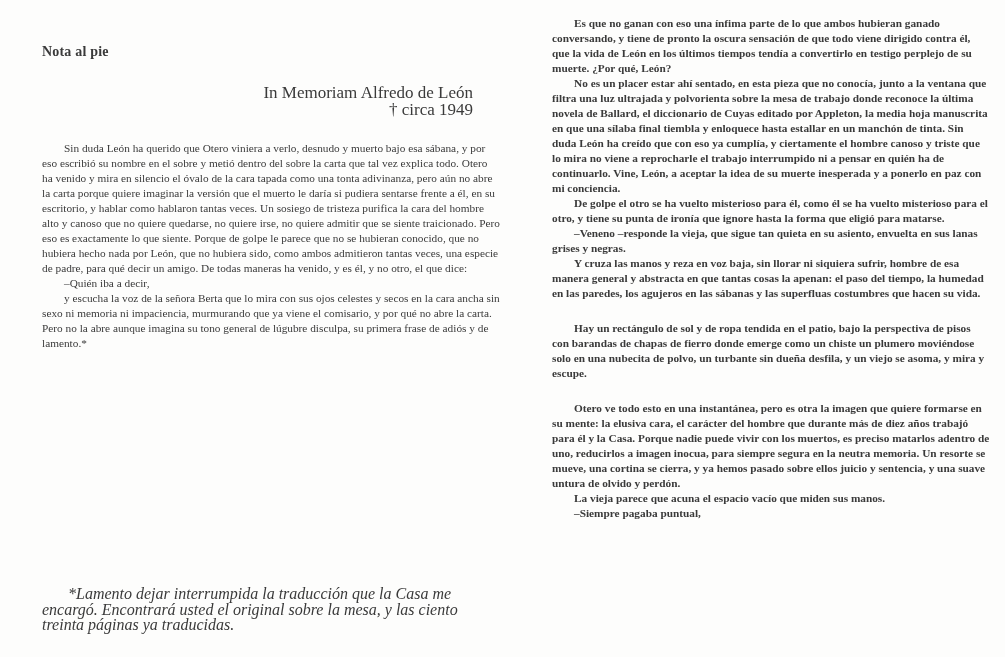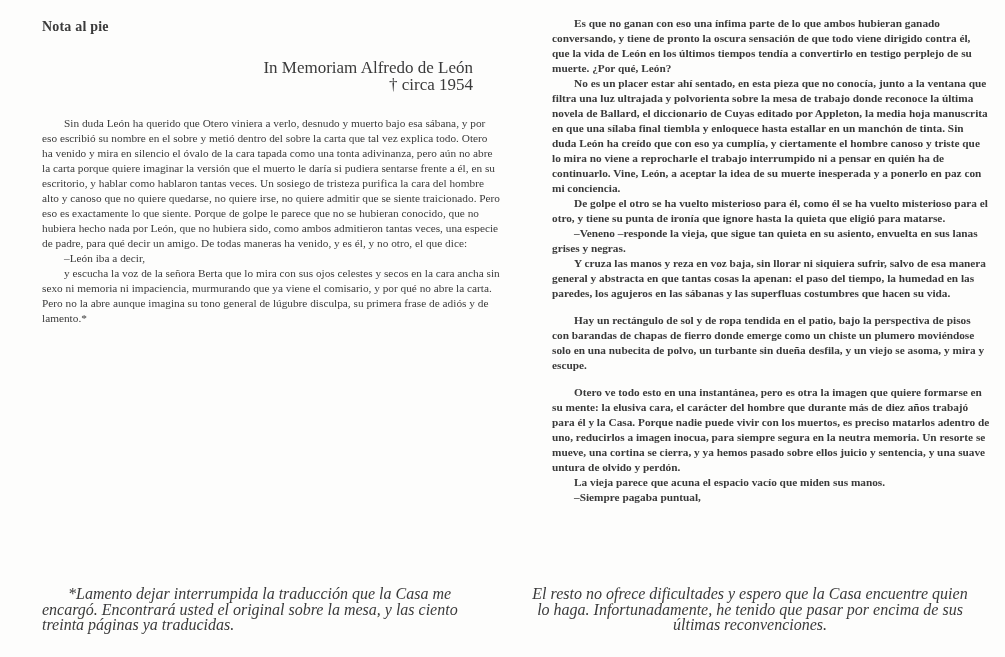--- a/index.html
+++ b/index.html
@@ -17,21 +17,21 @@
   }
   .page {
     position: absolute;
     inset: 0;
   }
   .col {
     position: absolute;
   }
   .col-left {
     left: 42px;
-    top: 19px;
+    top: 44px;
     width: 458px;
   }
   .col-right {
     left: 552px;
     top: 16px;
     width: 438px;
     font-weight: bold;
   }
   .title {
     margin: 0;
@@ -50,21 +50,21 @@
     margin: 0;
     font-size: 11.3px;
     line-height: 15px;
     text-indent: 22px;
     text-align: left;
   }
   .col-left .body-text {
     margin-top: 23px;
   }
   .body-text p.spaced {
-    margin-top: 12px;
+    margin-top: 20px;
   }
   .footnote {
     position: absolute;
     top: 586px;
     font-style: italic;
     font-size: 16px;
     line-height: 15.5px;
   }
   .footnote-left {
     left: 42px;
@@ -80,40 +80,39 @@
 </head>
 <body>
 
 <div class="page">
 
   <div class="col col-left">
     <h1 class="title">Nota al pie</h1>
 
     <div class="dedication">
       <div>In Memoriam Alfredo de León</div>
-      <div>† circa 1954</div>
+      <div>† circa 1949</div>
     </div>
 
     <div class="body-text">
       <p>Sin duda León ha querido que Otero viniera a verlo, desnudo y muerto bajo esa sábana, y por eso escribió su nombre en el sobre y metió dentro del sobre la carta que tal vez explica todo. Otero ha venido y mira en silencio el óvalo de la cara tapada como una tonta adivinanza, pero aún no abre la carta porque quiere imaginar la versión que el muerto le daría si pudiera sentarse frente a él, en su escritorio, y hablar como hablaron tantas veces. Un sosiego de tristeza purifica la cara del hombre alto y canoso que no quiere quedarse, no quiere irse, no quiere admitir que se siente traicionado. Pero eso es exactamente lo que siente. Porque de golpe le parece que no se hubieran conocido, que no hubiera hecho nada por León, que no hubiera sido, como ambos admitieron tantas veces, una especie de padre, para qué decir un amigo. De todas maneras ha venido, y es él, y no otro, el que dice:</p>
-      <p>–León iba a decir,</p>
+      <p>–Quién iba a decir,</p>
       <p>y escucha la voz de la señora Berta que lo mira con sus ojos celestes y secos en la cara ancha sin sexo ni memoria ni impaciencia, murmurando que ya viene el comisario, y por qué no abre la carta. Pero no la abre aunque imagina su tono general de lúgubre disculpa, su primera frase de adiós y de lamento.*</p>
     </div>
   </div>
 
   <div class="col col-right">
     <div class="body-text">
       <p>Es que no ganan con eso una ínfima parte de lo que ambos hubieran ganado conversando, y tiene de pronto la oscura sensación de que todo viene dirigido contra él, que la vida de León en los últimos tiempos tendía a convertirlo en testigo perplejo de su muerte. ¿Por qué, León?</p>
       <p>No es un placer estar ahí sentado, en esta pieza que no conocía, junto a la ventana que filtra una luz ultrajada y polvorienta sobre la mesa de trabajo donde reconoce la última novela de Ballard, el diccionario de Cuyas editado por Appleton, la media hoja manuscrita en que una sílaba final tiembla y enloquece hasta estallar en un manchón de tinta. Sin duda León ha creído que con eso ya cumplía, y ciertamente el hombre canoso y triste que lo mira no viene a reprocharle el trabajo interrumpido ni a pensar en quién ha de continuarlo. Vine, León, a aceptar la idea de su muerte inesperada y a ponerlo en paz con mi conciencia.</p>
-      <p>De golpe el otro se ha vuelto misterioso para él, como él se ha vuelto misterioso para el otro, y tiene su punta de ironía que ignore hasta la quieta que eligió para matarse.</p>
+      <p>De golpe el otro se ha vuelto misterioso para él, como él se ha vuelto misterioso para el otro, y tiene su punta de ironía que ignore hasta la forma que eligió para matarse.</p>
       <p>–Veneno –responde la vieja, que sigue tan quieta en su asiento, envuelta en sus lanas grises y negras.</p>
-      <p>Y cruza las manos y reza en voz baja, sin llorar ni siquiera sufrir, salvo de esa manera general y abstracta en que tantas cosas la apenan: el paso del tiempo, la humedad en las paredes, los agujeros en las sábanas y las superfluas costumbres que hacen su vida.</p>
+      <p>Y cruza las manos y reza en voz baja, sin llorar ni siquiera sufrir, hombre de esa manera general y abstracta en que tantas cosas la apenan: el paso del tiempo, la humedad en las paredes, los agujeros en las sábanas y las superfluas costumbres que hacen su vida.</p>
       <p class="spaced">Hay un rectángulo de sol y de ropa tendida en el patio, bajo la perspectiva de pisos con barandas de chapas de fierro donde emerge como un chiste un plumero moviéndose solo en una nubecita de polvo, un turbante sin dueña desfila, y un viejo se asoma, y mira y escupe.</p>
       <p class="spaced">Otero ve todo esto en una instantánea, pero es otra la imagen que quiere formarse en su mente: la elusiva cara, el carácter del hombre que durante más de diez años trabajó para él y la Casa. Porque nadie puede vivir con los muertos, es preciso matarlos adentro de uno, reducirlos a imagen inocua, para siempre segura en la neutra memoria. Un resorte se mueve, una cortina se cierra, y ya hemos pasado sobre ellos juicio y sentencia, y una suave untura de olvido y perdón.</p>
       <p>La vieja parece que acuna el espacio vacío que miden sus manos.</p>
       <p>–Siempre pagaba puntual,</p>
     </div>
   </div>
 
   <div class="footnote footnote-left">*Lamento dejar interrumpida la traducción que la Casa me encargó. Encontrará usted el original sobre la mesa, y las ciento treinta páginas ya traducidas.</div>
-  <div class="footnote footnote-right">El resto no ofrece dificultades y espero que la Casa encuentre quien lo haga. Infortunadamente, he tenido que pasar por encima de sus últimas reconvenciones.</div>
 
 </div>
 
 </body></html>

